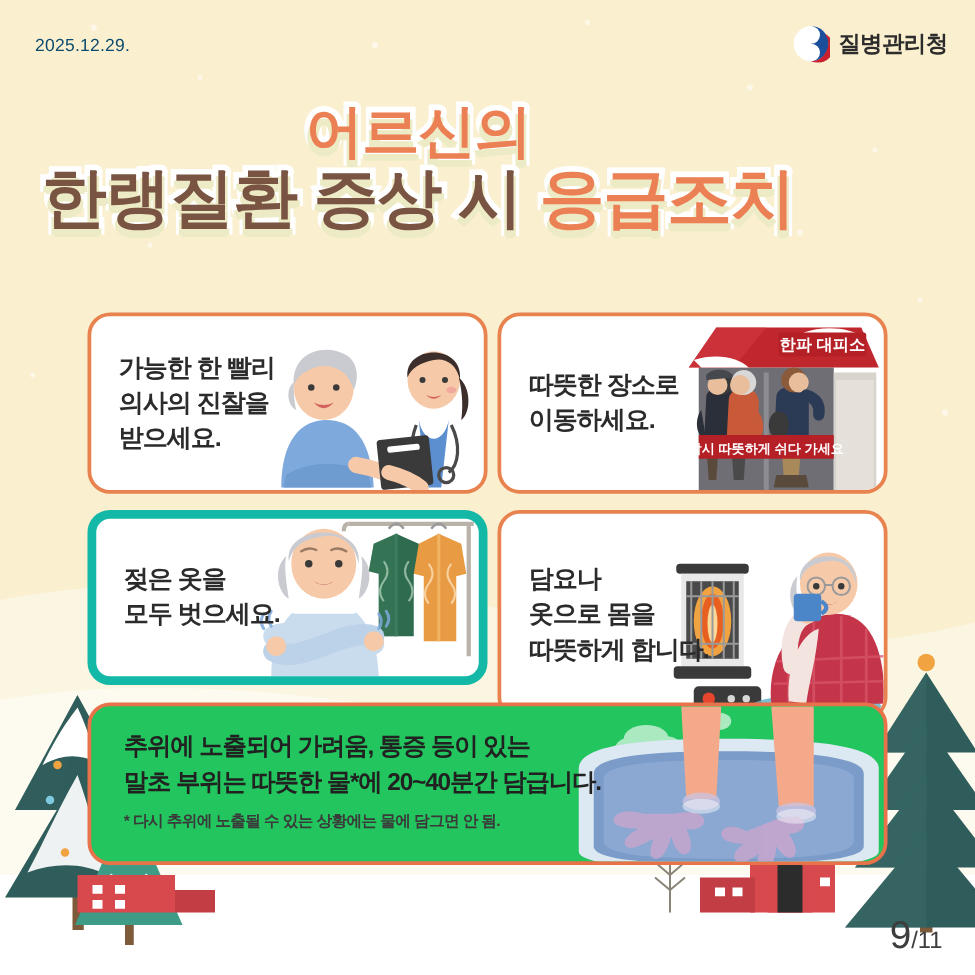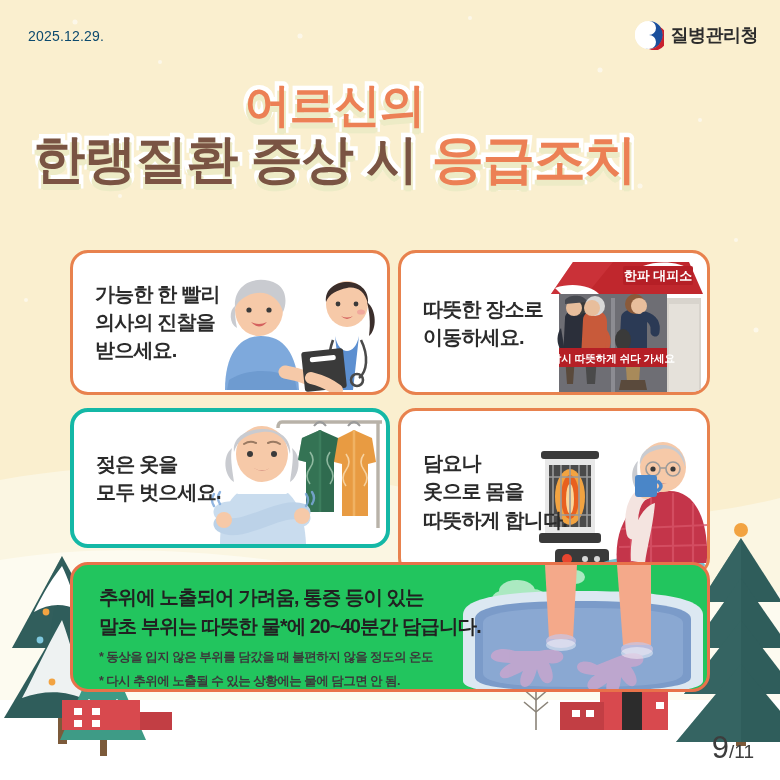--- a/index.html
+++ b/index.html
@@ -44,21 +44,21 @@
   .t-orange { color:#EC8055; }
   .t-brown  { color:#7A5443; }
 
   
   .card {
     position:absolute; z-index:4;
     background:#FFFFFF; border-radius:18px;
     overflow:hidden;
   }
   .card.orange { border:3px solid #E8824E; }
-  .card.brown  { border:4px solid #14b8a6; }
+  .card.brown  { border:7px solid #14b8a6; }
   .card-text {
     position:absolute; left:22px; top:50%;
     transform:translateY(-50%); z-index:3;
     font-size:20px; font-weight:bold; color:#2b2b2b;
     line-height:1.42; letter-spacing:-.8px; white-space:pre-line;
   }
   .card-art { position:absolute; right:0; bottom:0; z-index:2; }
 
   #card1 { left:70px;  top:250px; width:320px; height:145px; }
   #card2 { left:398px; top:250px; width:312px; height:145px; }
@@ -458,21 +458,20 @@
                C 136 128, 144 122, 150 118 C 148 124, 150 130, 156 130 C 162 128, 164 118, 164 112
                C 168 118, 174 124, 178 120 C 182 116, 178 108, 174 102 C 182 102, 188 98, 186 92
                C 182 86, 170 88, 160 92 Z"></path>
     </g>
     <ellipse cx="104" cy="80" rx="15" ry="6" fill="#FFFFFF" opacity=".45"></ellipse>
     <ellipse cx="180" cy="88" rx="16" ry="6" fill="#FFFFFF" opacity=".45"></ellipse>
   </svg>
   <div class="panel-text">
     <div class="p-main">추위에 노출되어 가려움, 통증 등이 있는
 말초 부위는 따뜻한 물*에 20~40분간 담급니다.</div>
-    <div class="p-note">* 동상을 입지 않은 부위를 담갔을 때 불편하지 않을 정도의 온도</div>
     <div class="p-note">* 다시 추위에 노출될 수 있는 상황에는 물에 담그면 안 됨.</div>
   </div>
 </div>
 
 <div class="pager">
   <span class="pg-cur">9</span>
   <span class="pg-tot">/11</span>
 </div>
 
 </body></html>

